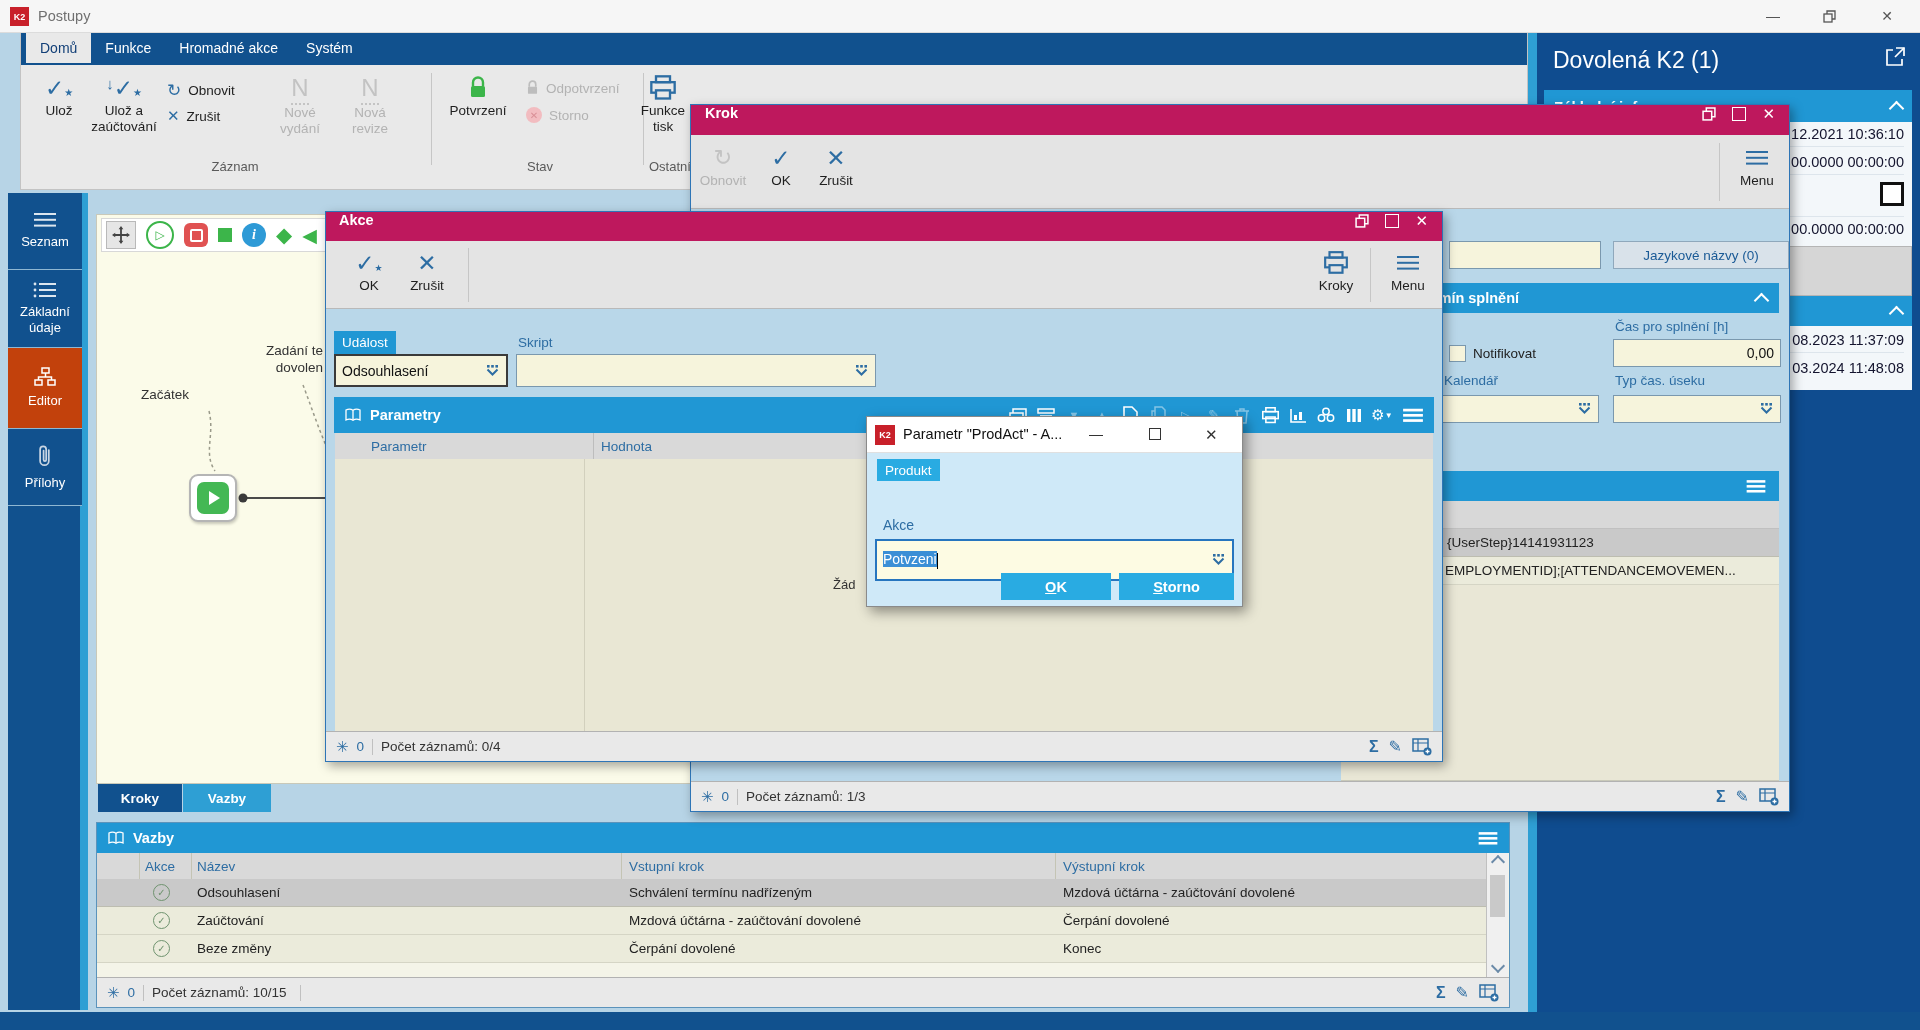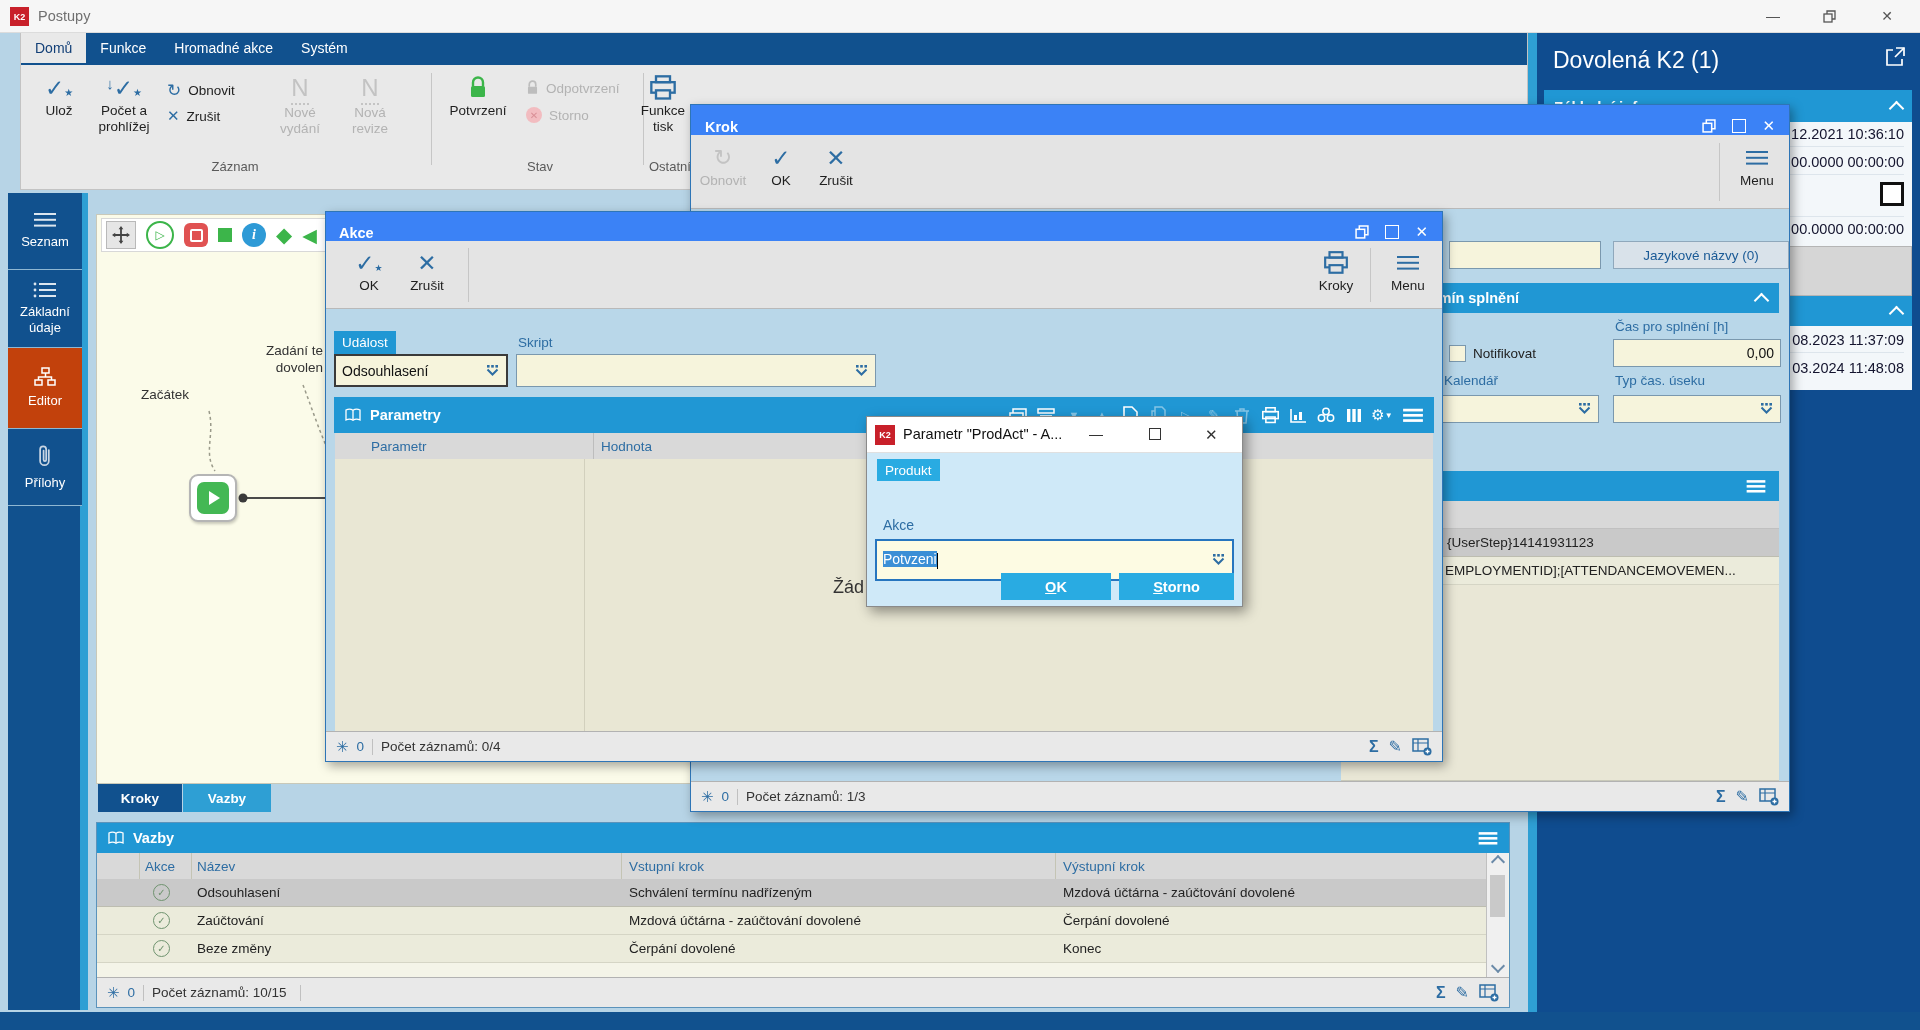--- a/index.html
+++ b/index.html
@@ -2,21 +2,21 @@
 <html><head>
 <meta charset="utf-8">
 <style>
   html,body{margin:0;padding:0}
   body{width:1920px;height:1030px;position:relative;overflow:hidden;
        font-family:"Liberation Sans","DejaVu Sans",sans-serif;background:#b7d4e6;font-size:14px;color:#1f1f1f}
   .ab{position:absolute;box-sizing:border-box}
   .flex{display:flex;align-items:center}
   .b{font-weight:bold}
   .win{border:1px solid #2e75b6;box-shadow:3px 4px 10px rgba(0,0,0,.35);background:#b9d7e9}
-  .titlebar{background:#3b82f6;color:#fff;display:flex;align-items:flex-end}
+  .titlebar{background:#be185d;color:#fff;display:flex;align-items:flex-start}
   .wctl{display:flex;align-items:center;gap:16px;color:#fff}
   .toolbar{background:#e4e4e4;border-bottom:1px solid #b9b9b9;display:flex;align-items:flex-start}
   .tbtn{display:flex;flex-direction:column;align-items:center;justify-content:flex-start;
         color:#1f1f1f;font-size:13.5px;line-height:1.15;text-align:center}
   .tbtn .ic{font-size:23px;color:#2d6da3;height:30px;display:flex;align-items:center;justify-content:center}
   .sbtn{display:flex;align-items:center;gap:7px;font-size:13.5px;color:#1f1f1f}
   .dis{color:#b3b3b3 !important}
   .dis .ic{color:#c3c3c3 !important}
   .vsep{width:1px;background:#c6c6c6}
   .combo{background:#f6f4dc;border:1px solid #7a98ae;display:flex;align-items:center;
@@ -65,41 +65,41 @@
   <span class="ab flex" style="left:1801px;top:0;width:56px;height:32px;justify-content:center">
     <svg width="13" height="13" viewBox="0 0 13 13">
         <rect x="1" y="4" width="8" height="8" fill="none" stroke="#555" stroke-width="1.3"></rect>
         <path d="M4 4V1h8v8h-3" fill="none" stroke="#555" stroke-width="1.3"></path>
       </svg>
   </span>
   <span class="ab flex" style="left:1857px;top:0;width:60px;height:32px;justify-content:center;color:#555">✕</span>
 </div>
 
 <div class="ab" style="left:20px;top:33px;width:1508px;height:157px;background:#e9e9e9;border:1px solid #c3c3c3;border-top:none">
-  <div class="ab" style="left:0;top:0;width:1506px;height:32px;background:#11518e;display:flex;">
+  <div class="ab" style="left:0;top:0;width:1506px;height:32px;background:#11518e;display:flex;padding-left:5px">
     <span class="rtab sel">Domů</span>
     <span class="rtab">Funkce</span>
     <span class="rtab">Hromadné akce</span>
     <span class="rtab">Systém</span>
   </div>
 
   <div class="ab tbtn" style="left:10px;top:40px;width:56px">
     <span class="ic">
         <span>✓</span>
         <span style="font-size:10px;margin-top:10px">★</span>
       </span>
     <span>Ulož</span>
   </div>
   <div class="ab tbtn" style="left:68px;top:40px;width:70px">
     <span class="ic">
         <span style="font-size:15px;margin-bottom:8px">↓</span>
         <span>✓</span>
         <span style="font-size:10px;margin-top:10px">★</span>
       </span>
-    <span>Počet a prohlížej</span>
+    <span>Ulož a zaúčtování</span>
   </div>
   <div class="ab sbtn" style="left:146px;top:47px">
     <span style="color:#2d6da3;font-size:17px">↻</span>
     <span>Obnovit</span>
   </div>
   <div class="ab sbtn" style="left:146px;top:74px">
     <span style="color:#2d6da3;font-size:15px">✕</span>
     <span>Zrušit</span>
   </div>
   <div class="ab tbtn dis" style="left:248px;top:40px;width:62px">
@@ -550,21 +550,21 @@
         </span>
       <span class="burger" style="color:#fff;transform:scale(.9);margin-left:4px"></span>
     </span>
   </div>
   <div class="colhdr ab" style="left:9px;top:221px;width:1098px;height:26px">
     <span class="ab" style="left:36px">Parametr</span>
     <span class="ab" style="left:266px">Hodnota</span>
     <span class="ab" style="left:258px;top:0;width:1px;height:26px;background:#bdbdbd"></span>
   </div>
   <div class="ab" style="left:9px;top:247px;width:1098px;height:272px;background:#e9e7d4">
-    <span class="ab" style="left:498px;top:118px;font-size:18px;color:#333">Žád</span>
+    <span class="ab" style="left:498px;top:118px;font-size:13px;color:#333">Žád</span>
     <span class="ab" style="left:249px;top:0;width:1px;height:272px;background:#d2d0bd"></span>
   </div>
 
   <div class="statusbar ab" style="left:0;top:519px;width:1116px;height:30px">
     <span class="sb-ic">✳</span>
     <span style="color:#2d6da3">0</span>
     <span class="sb-sep"></span>
     <span>Počet záznamů: 0/4</span>
     <span class="sb-right">
       <span class="b">Σ</span>

